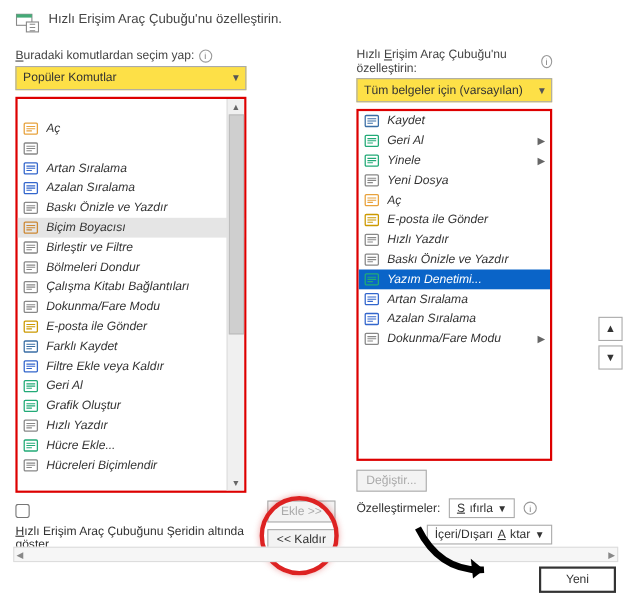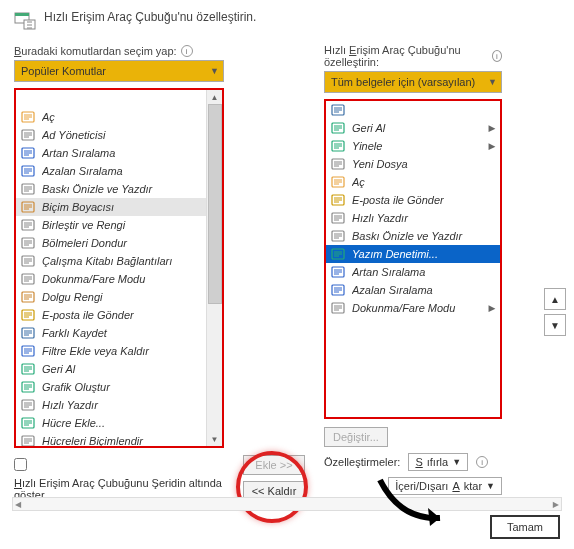--- a/index.html
+++ b/index.html
@@ -9,21 +9,21 @@
 .header-icon { width: 22px; height: 22px; margin-right: 8px; }
 .header-title { font-size: 12px; color: #444; }
 .columns { display: flex; gap: 10px; align-items: flex-end; }
 .col { display: flex; flex-direction: column; }
 .col-left { width: 210px; }
 .col-mid { width: 80px; padding-top: 160px; display: flex; flex-direction: column; align-items: center; gap: 6px; position: relative; }
 .col-right { width: 178px; }
 .field-label { font-size: 11px; color: #444; margin-bottom: 3px; display: flex; align-items: center; gap: 4px; }
 .field-label u { text-decoration: underline; }
 .help-icon { display: inline-flex; width: 12px; height: 12px; border: 1px solid #999; border-radius: 50%; font-size: 8px; align-items: center; justify-content: center; color: #777; }
-.combo { border: 1px solid #aaa; background: #eab308; height: 22px; display: flex; align-items: center; justify-content: space-between; padding: 0 4px 0 6px; font-size: 11px; margin-bottom: 6px; }
+.combo { border: 1px solid #aaa; background: #fde047; height: 22px; display: flex; align-items: center; justify-content: space-between; padding: 0 4px 0 6px; font-size: 11px; margin-bottom: 6px; }
 .combo .chev { font-size: 9px; color: #555; }
 .listbox { border: 2px solid #d00; background: #fff; height: 360px; overflow: hidden; position: relative; }
 .listbox-inner { overflow: hidden; height: 100%; }
 .list-item { display: flex; align-items: center; height: 18px; padding: 0 4px; gap: 6px; font-size: 11px; color: #333; white-space: nowrap; }
 .list-item .icon { width: 16px; height: 16px; display: flex; align-items: center; justify-content: center; flex-shrink: 0; }
 .list-item .lbl { flex: 1; overflow: hidden; text-overflow: ellipsis; font-style: italic; }
 .list-item .sub { width: 8px; text-align: center; font-size: 9px; color: #666; }
 .list-item.selected { background: #e5e5e5; }
 .list-item.selected-blue { background: #0a64c8; color: #fff; }
 .list-item.selected-blue .sub { color: #fff; }
@@ -92,21 +92,20 @@
               <span class="lbl">Aç</span>
               <span class="sub"></span>
             </div>
             <div class="list-item">
               <span class="icon">
                 <svg width="14" height="14" viewBox="0 0 14 14">
                   <rect x="1" y="2" width="12" height="10" rx="1" fill="none" stroke="#888" stroke-width="1.2"></rect>
                   <path d="M3 5 h8 M3 7 h8 M3 9 h5" stroke="#888" stroke-width="1"></path>
                 </svg>
               </span>
-              <span class="lbl">Ad Yöneticisi</span>
               <span class="sub"></span>
             </div>
             <div class="list-item">
               <span class="icon">
                 <svg width="14" height="14" viewBox="0 0 14 14">
                   <rect x="1" y="2" width="12" height="10" rx="1" fill="none" stroke="#36c" stroke-width="1.2"></rect>
                   <path d="M3 5 h8 M3 7 h8 M3 9 h5" stroke="#36c" stroke-width="1"></path>
                 </svg>
               </span>
               <span class="lbl">Artan Sıralama</span>
@@ -142,21 +141,21 @@
               <span class="lbl">Biçim Boyacısı</span>
               <span class="sub"></span>
             </div>
             <div class="list-item">
               <span class="icon">
                 <svg width="14" height="14" viewBox="0 0 14 14">
                   <rect x="1" y="2" width="12" height="10" rx="1" fill="none" stroke="#888" stroke-width="1.2"></rect>
                   <path d="M3 5 h8 M3 7 h8 M3 9 h5" stroke="#888" stroke-width="1"></path>
                 </svg>
               </span>
-              <span class="lbl">Birleştir ve Rengi</span>
+              <span class="lbl">Birleştir ve Filtre</span>
               <span class="sub">▶</span>
             </div>
             <div class="list-item">
               <span class="icon">
                 <svg width="14" height="14" viewBox="0 0 14 14">
                   <rect x="1" y="2" width="12" height="10" rx="1" fill="none" stroke="#888" stroke-width="1.2"></rect>
                   <path d="M3 5 h8 M3 7 h8 M3 9 h5" stroke="#888" stroke-width="1"></path>
                 </svg>
               </span>
               <span class="lbl">Bölmeleri Dondur</span>
@@ -173,30 +172,20 @@
               <span class="sub"></span>
             </div>
             <div class="list-item">
               <span class="icon">
                 <svg width="14" height="14" viewBox="0 0 14 14">
                   <rect x="1" y="2" width="12" height="10" rx="1" fill="none" stroke="#888" stroke-width="1.2"></rect>
                   <path d="M3 5 h8 M3 7 h8 M3 9 h5" stroke="#888" stroke-width="1"></path>
                 </svg>
               </span>
               <span class="lbl">Dokunma/Fare Modu</span>
-              <span class="sub">▶</span>
-            </div>
-            <div class="list-item">
-              <span class="icon">
-                <svg width="14" height="14" viewBox="0 0 14 14">
-                  <rect x="1" y="2" width="12" height="10" rx="1" fill="none" stroke="#c83" stroke-width="1.2"></rect>
-                  <path d="M3 5 h8 M3 7 h8 M3 9 h5" stroke="#c83" stroke-width="1"></path>
-                </svg>
-              </span>
-              <span class="lbl">Dolgu Rengi</span>
               <span class="sub">▶</span>
             </div>
             <div class="list-item">
               <span class="icon">
                 <svg width="14" height="14" viewBox="0 0 14 14">
                   <rect x="1" y="2" width="12" height="10" rx="1" fill="none" stroke="#c90" stroke-width="1.2"></rect>
                   <path d="M3 5 h8 M3 7 h8 M3 9 h5" stroke="#c90" stroke-width="1"></path>
                 </svg>
               </span>
               <span class="lbl">E-posta ile Gönder</span>
@@ -302,20 +291,21 @@
       </div>
       <div class="listbox" id="right-list" style="height:320px;">
         <div class="listbox-inner" id="right-list-inner">
             <div class="list-item">
               <span class="icon">
                 <svg width="14" height="14" viewBox="0 0 14 14">
                   <rect x="1" y="2" width="12" height="10" rx="1" fill="none" stroke="#3a6ea5" stroke-width="1.2"></rect>
                   <path d="M3 5 h8 M3 7 h8 M3 9 h5" stroke="#3a6ea5" stroke-width="1"></path>
                 </svg>
               </span>
+              <span class="lbl">Kaydet</span>
               <span class="sub"></span>
             </div>
             <div class="list-item">
               <span class="icon">
                 <svg width="14" height="14" viewBox="0 0 14 14">
                   <rect x="1" y="2" width="12" height="10" rx="1" fill="none" stroke="#2a7" stroke-width="1.2"></rect>
                   <path d="M3 5 h8 M3 7 h8 M3 9 h5" stroke="#2a7" stroke-width="1"></path>
                 </svg>
               </span>
               <span class="lbl">Geri Al</span>
@@ -453,19 +443,19 @@
   <div class="sq">▲</div>
   <div class="sq">▼</div>
 </div>
 
 <div class="hscroll">
   <span class="arr">◀</span>
     <span class="arr">▶</span>
 </div>
 
 <div class="footer">
-  <div class="btn primary">Tamam</div>
+  <div class="btn primary">Yeni</div>
 </div>
 
 <svg class="arrow-annot" style="left:370px; top:470px;" width="90" height="60">
   <path d="M10 10 Q 30 50 70 48" stroke="#000" stroke-width="6" fill="none"></path>
   <polygon points="70,48 58,38 60,56" fill="#000"></polygon>
 </svg>
 
 </body></html>

